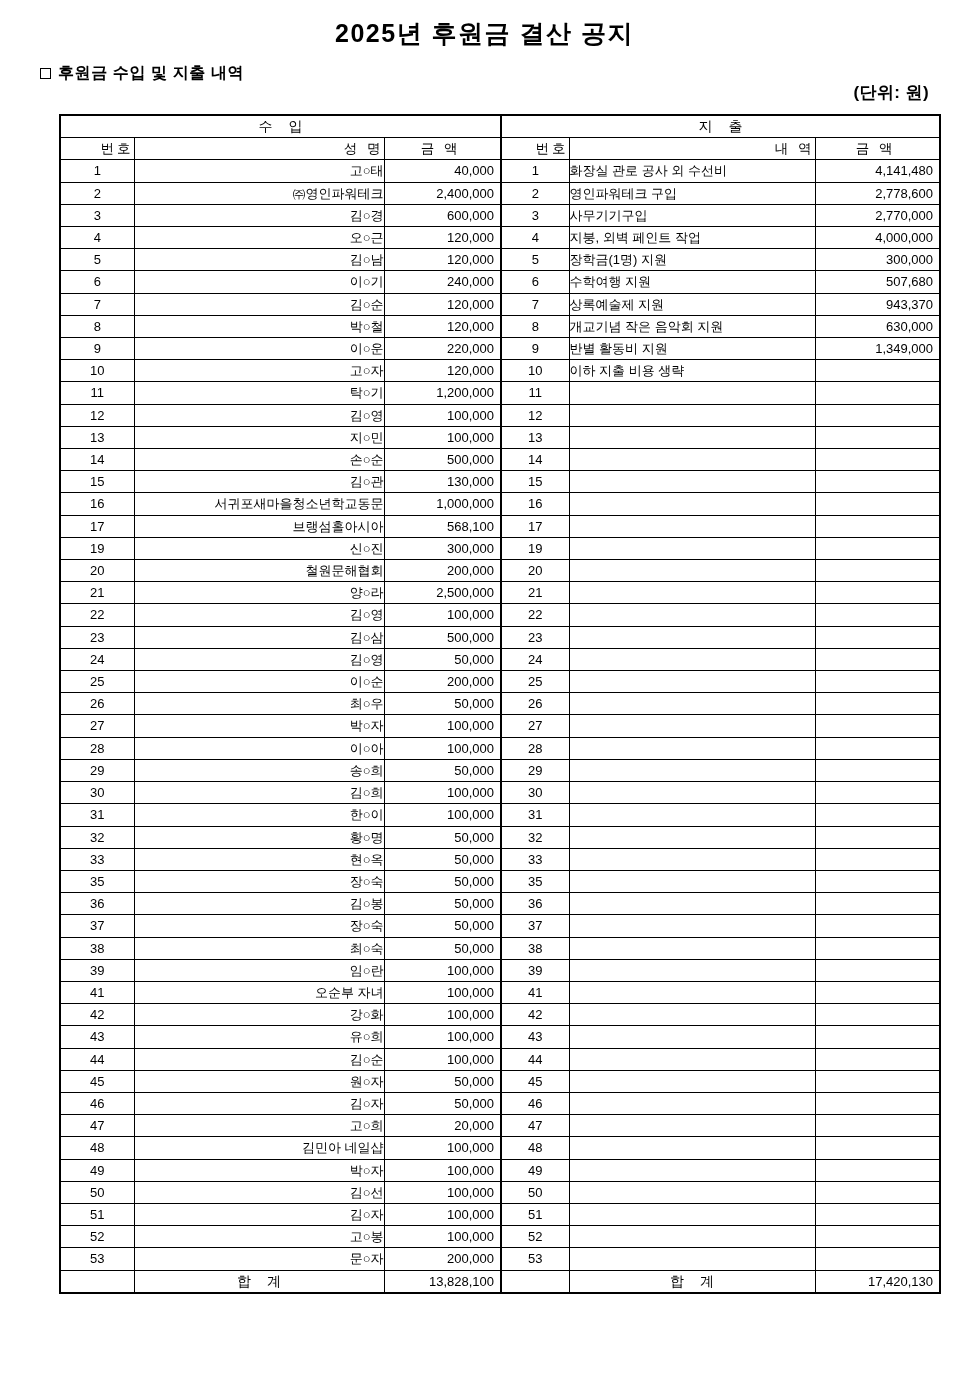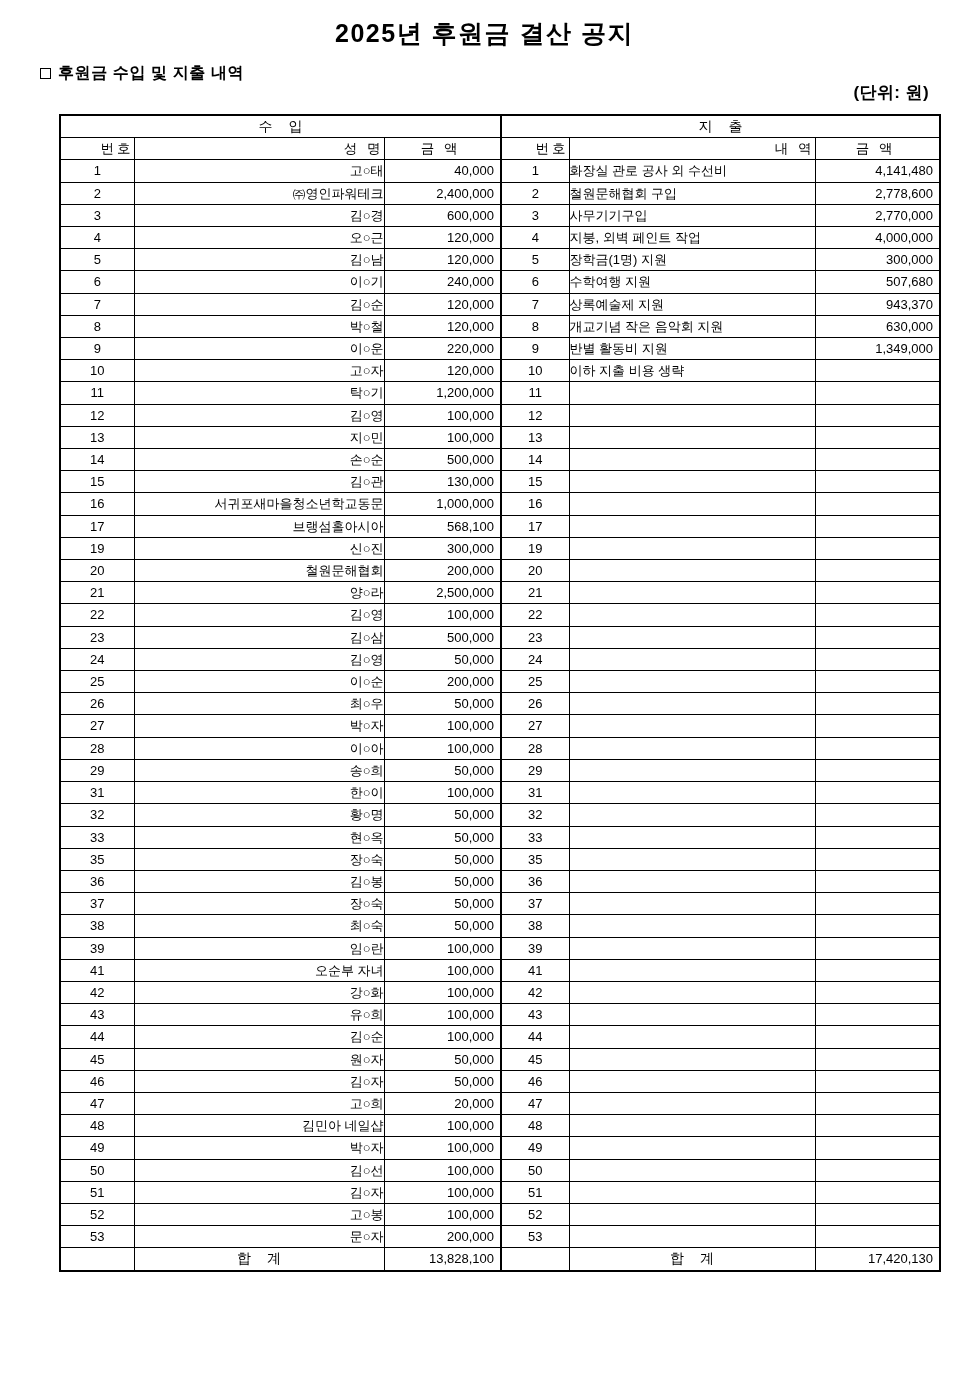--- a/index.html
+++ b/index.html
@@ -178,21 +178,21 @@
           <td class="c-amt">40,000</td>
           <td class="c-no2 sep-left">1</td>
           <td class="c-desc">화장실 관로 공사 외 수선비</td>
           <td class="c-amt2">4,141,480</td>
         </tr>
         <tr>
           <td class="c-no">2</td>
           <td class="c-name">㈜영인파워테크</td>
           <td class="c-amt">2,400,000</td>
           <td class="c-no2 sep-left">2</td>
-          <td class="c-desc">철원문해협회 구입</td>
+          <td class="c-desc">영인파워테크 구입</td>
           <td class="c-amt2">2,778,600</td>
         </tr>
         <tr>
           <td class="c-no">3</td>
           <td class="c-name">김○경</td>
           <td class="c-amt">600,000</td>
           <td class="c-no2 sep-left">3</td>
           <td class="c-desc">사무기기구입</td>
           <td class="c-amt2">2,770,000</td>
         </tr>
@@ -386,20 +386,28 @@
           <td class="c-amt">100,000</td>
           <td class="c-no2 sep-left">28</td>
           <td class="c-desc"></td>
           <td class="c-amt2"></td>
         </tr>
         <tr>
           <td class="c-no">29</td>
           <td class="c-name">송○희</td>
           <td class="c-amt">50,000</td>
           <td class="c-no2 sep-left">29</td>
+          <td class="c-desc"></td>
+          <td class="c-amt2"></td>
+        </tr>
+        <tr>
+          <td class="c-no">30</td>
+          <td class="c-name">김○희</td>
+          <td class="c-amt">100,000</td>
+          <td class="c-no2 sep-left">30</td>
           <td class="c-desc"></td>
           <td class="c-amt2"></td>
         </tr>
         <tr>
           <td class="c-no">31</td>
           <td class="c-name">한○이</td>
           <td class="c-amt">100,000</td>
           <td class="c-no2 sep-left">31</td>
           <td class="c-desc"></td>
           <td class="c-amt2"></td>

